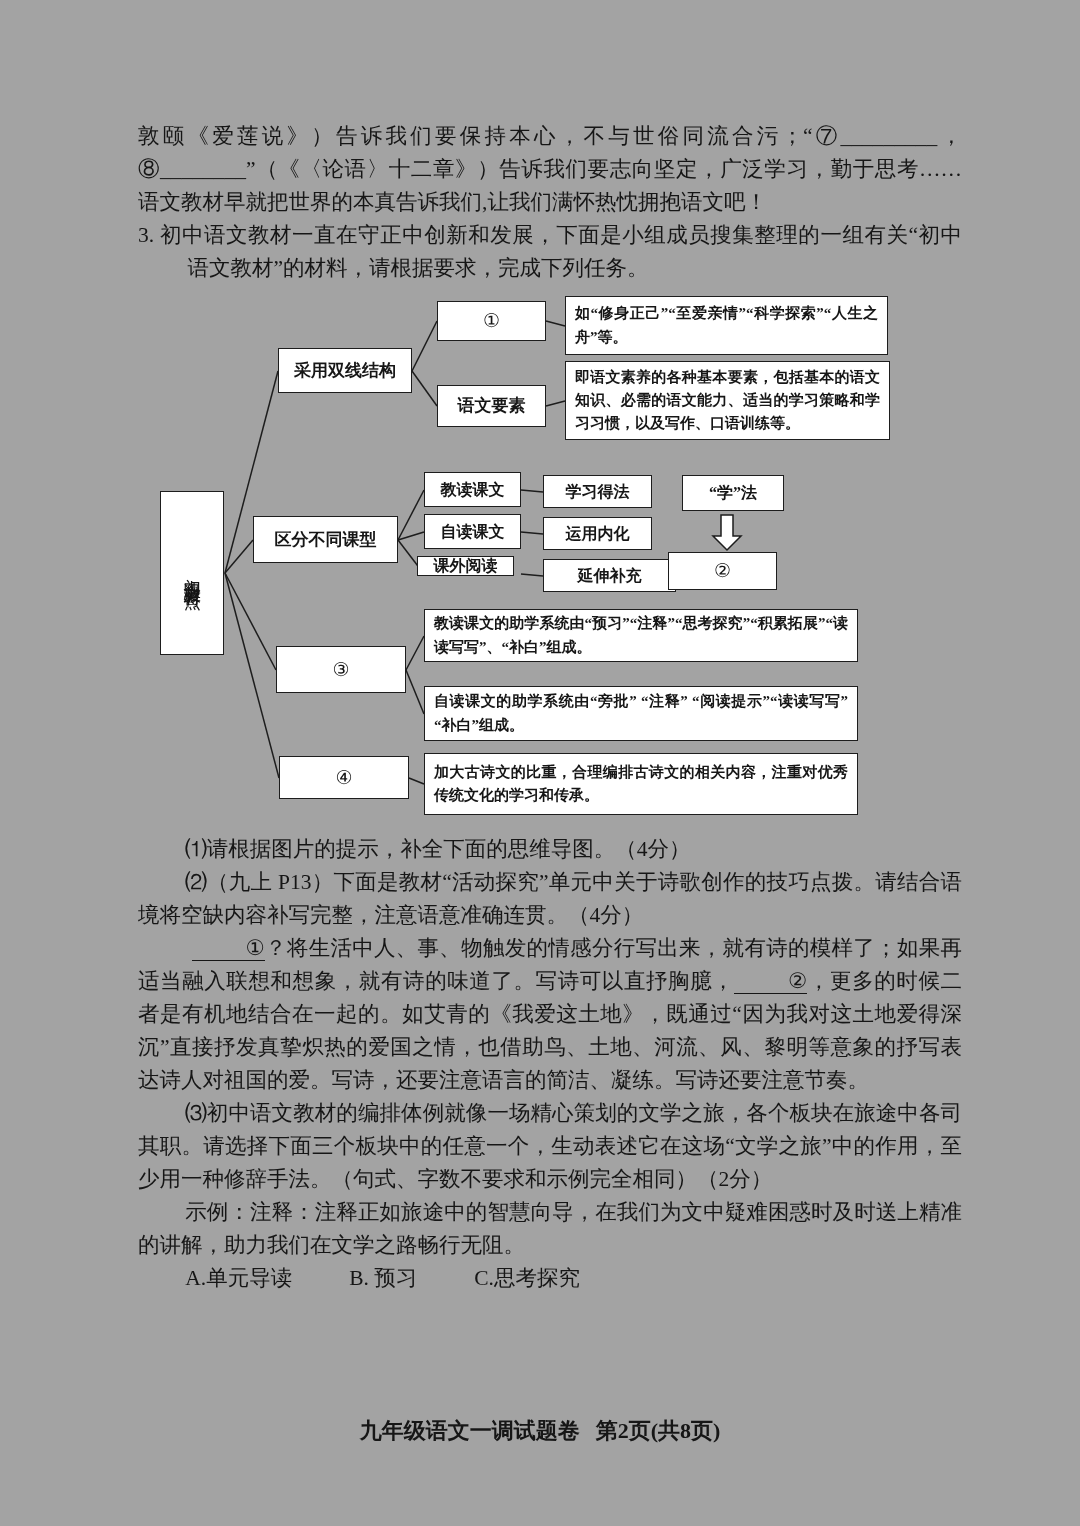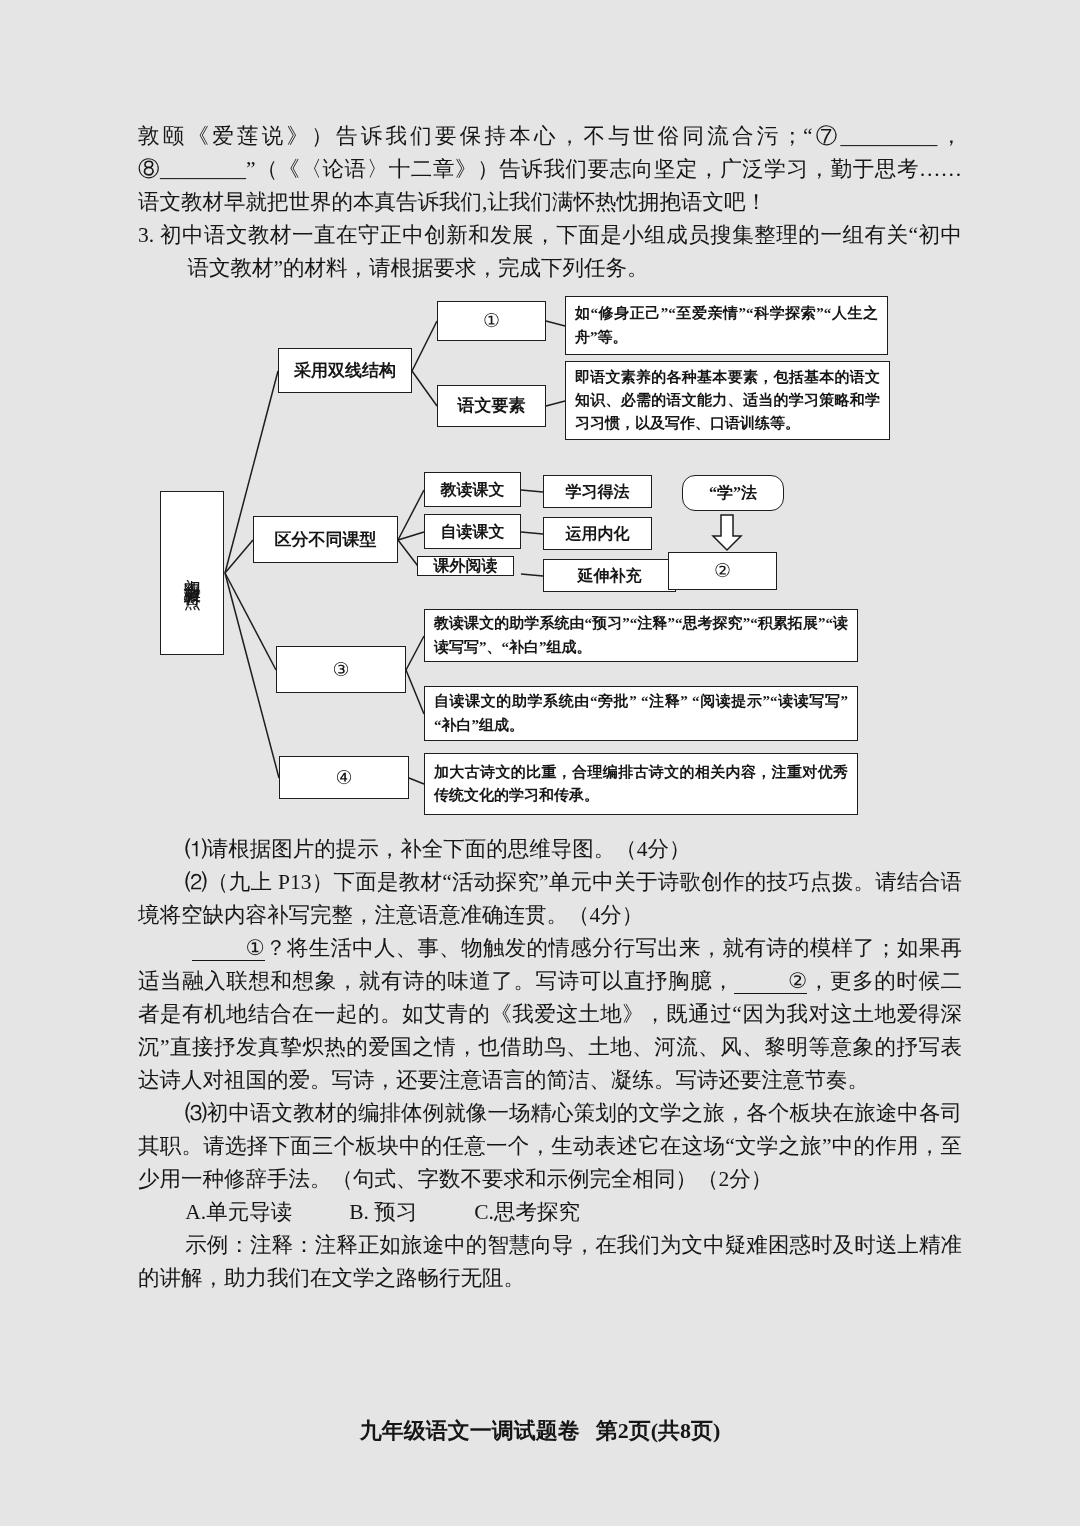--- a/index.html
+++ b/index.html
@@ -1,21 +1,21 @@
 <!DOCTYPE html>
 <html><head>
 <meta charset="utf-8">
 <style>
   html,body{margin:0;padding:0;}
   body{background:#ffffff;}
   *{box-sizing:border-box;}
   .page{
     position:relative;
     width:1080px;height:1526px;
-    background:#e5e5e5;color:#161616;
+    background:#a3a3a3;color:#161616;
     font-family:"Liberation Serif","DejaVu Serif",serif;
     overflow:hidden;
   }
   .content{position:absolute;left:138px;top:120px;width:824px;}
   .para{font-size:21.5px;line-height:33px;text-align:justify;margin:0;}
   .hang{padding-left:2.3em;text-indent:-2.3em;}
   .indent2{text-indent:2.2em;}
   .indent25{text-indent:2.5em;}
   .inline-blank{
     display:inline-block;min-width:56px;text-align:center;
@@ -89,21 +89,21 @@
 
       <div class="dbox bold" style="left:128px;top:55px;width:134px;height:45px;">采用双线结构</div>
       <div class="dbox num" style="left:287px;top:8px;width:109px;height:40px;">①</div>
       <div class="dbox desc" style="left:415px;top:3px;width:323px;height:59px;">如“修身正己”“至爱亲情”“科学探索”“人生之舟”等。</div>
       <div class="dbox bold" style="left:287px;top:92px;width:109px;height:42px;">语文要素</div>
       <div class="dbox bold" style="left:103px;top:223px;width:145px;height:47px;">区分不同课型</div>
 
       <div class="dbox desc" style="left:415px;top:68px;width:325px;height:79px;">即语文素养的各种基本要素，包括基本的语文知识、必需的语文能力、适当的学习策略和学习习惯，以及写作、口语训练等。</div>
       <div class="dbox small" style="left:274px;top:179px;width:97px;height:35px;">教读课文</div>
       <div class="dbox small" style="left:393px;top:182px;width:109px;height:33px;">学习得法</div>
-      <div class="dbox small" style="left:532px;top:182px;width:102px;height:36px;border-radius:13px;">“学”法</div>
+      <div class="dbox small" style="left:532px;top:182px;width:102px;height:36px;">“学”法</div>
       <div class="dbox small" style="left:274px;top:221px;width:97px;height:35px;">自读课文</div>
       <div class="dbox small" style="left:393px;top:224px;width:109px;height:33px;">运用内化</div>
       <div class="dbox small" style="left:267px;top:263px;width:97px;height:20px;">课外阅读</div>
       <div class="dbox small" style="left:393px;top:266px;width:133px;height:33px;">延伸补充</div>
       <div class="dbox num" style="left:518px;top:259px;width:109px;height:38px;">②</div>
 
       <div class="dbox num" style="left:126px;top:353px;width:130px;height:47px;">③</div>
       <div class="dbox desc" style="left:274px;top:316px;width:434px;height:53px;">教读课文的助学系统由“预习”“注释”“思考探究”“积累拓展”“读读写写”、“补白”组成。</div>
       <div class="dbox desc" style="left:274px;top:393px;width:434px;height:55px;">自读课文的助学系统由“旁批” “注释” “阅读提示”“读读写写” “补白”组成。</div>
 
@@ -112,26 +112,26 @@
     </div>
 
     <p class="para indent2">⑴请根据图片的提示，补全下面的思维导图。（4分）</p>
 
     <p class="para indent2">⑵（九上 P13）下面是教材“活动探究”单元中关于诗歌创作的技巧点拨。请结合语境将空缺内容补写完整，注意语意准确连贯。（4分）</p>
 
     <p class="para indent25"><span class="inline-blank">①</span><span>？将生活中人、事、物触发的情感分行写出来，就有诗的模样了；如果再适当融入联想和想象，就有诗的味道了。写诗可以直抒胸臆，</span><span class="inline-blank">②</span><span>，更多的时候二者是有机地结合在一起的。如艾青的《我爱这土地》，既通过“因为我对这土地爱得深沉”直接抒发真挚炽热的爱国之情，也借助鸟、土地、河流、风、黎明等意象的抒写表达诗人对祖国的爱。写诗，还要注意语言的简洁、凝练。写诗还要注意节奏。</span></p>
 
     <p class="para indent2">⑶初中语文教材的编排体例就像一场精心策划的文学之旅，各个板块在旅途中各司其职。请选择下面三个板块中的任意一个，生动表述它在这场“文学之旅”中的作用，至少用一种修辞手法。（句式、字数不要求和示例完全相同）（2分）</p>
 
+    <p class="para indent2">示例：注释：注释正如旅途中的智慧向导，在我们为文中疑难困惑时及时送上精准的讲解，助力我们在文学之路畅行无阻。</p>
+
     <p class="para options-line">
       <span>A.单元导读</span>
       <span>B. 预习</span>
       <span>C.思考探究</span>
     </p>
-
-    <p class="para indent2">示例：注释：注释正如旅途中的智慧向导，在我们为文中疑难困惑时及时送上精准的讲解，助力我们在文学之路畅行无阻。</p>
 
   </div>
 
   <div class="footer">
     <span>九年级语文一调试题卷</span><span>第2页(共8页)</span>
   </div>
 </div>
 
 </body></html>

